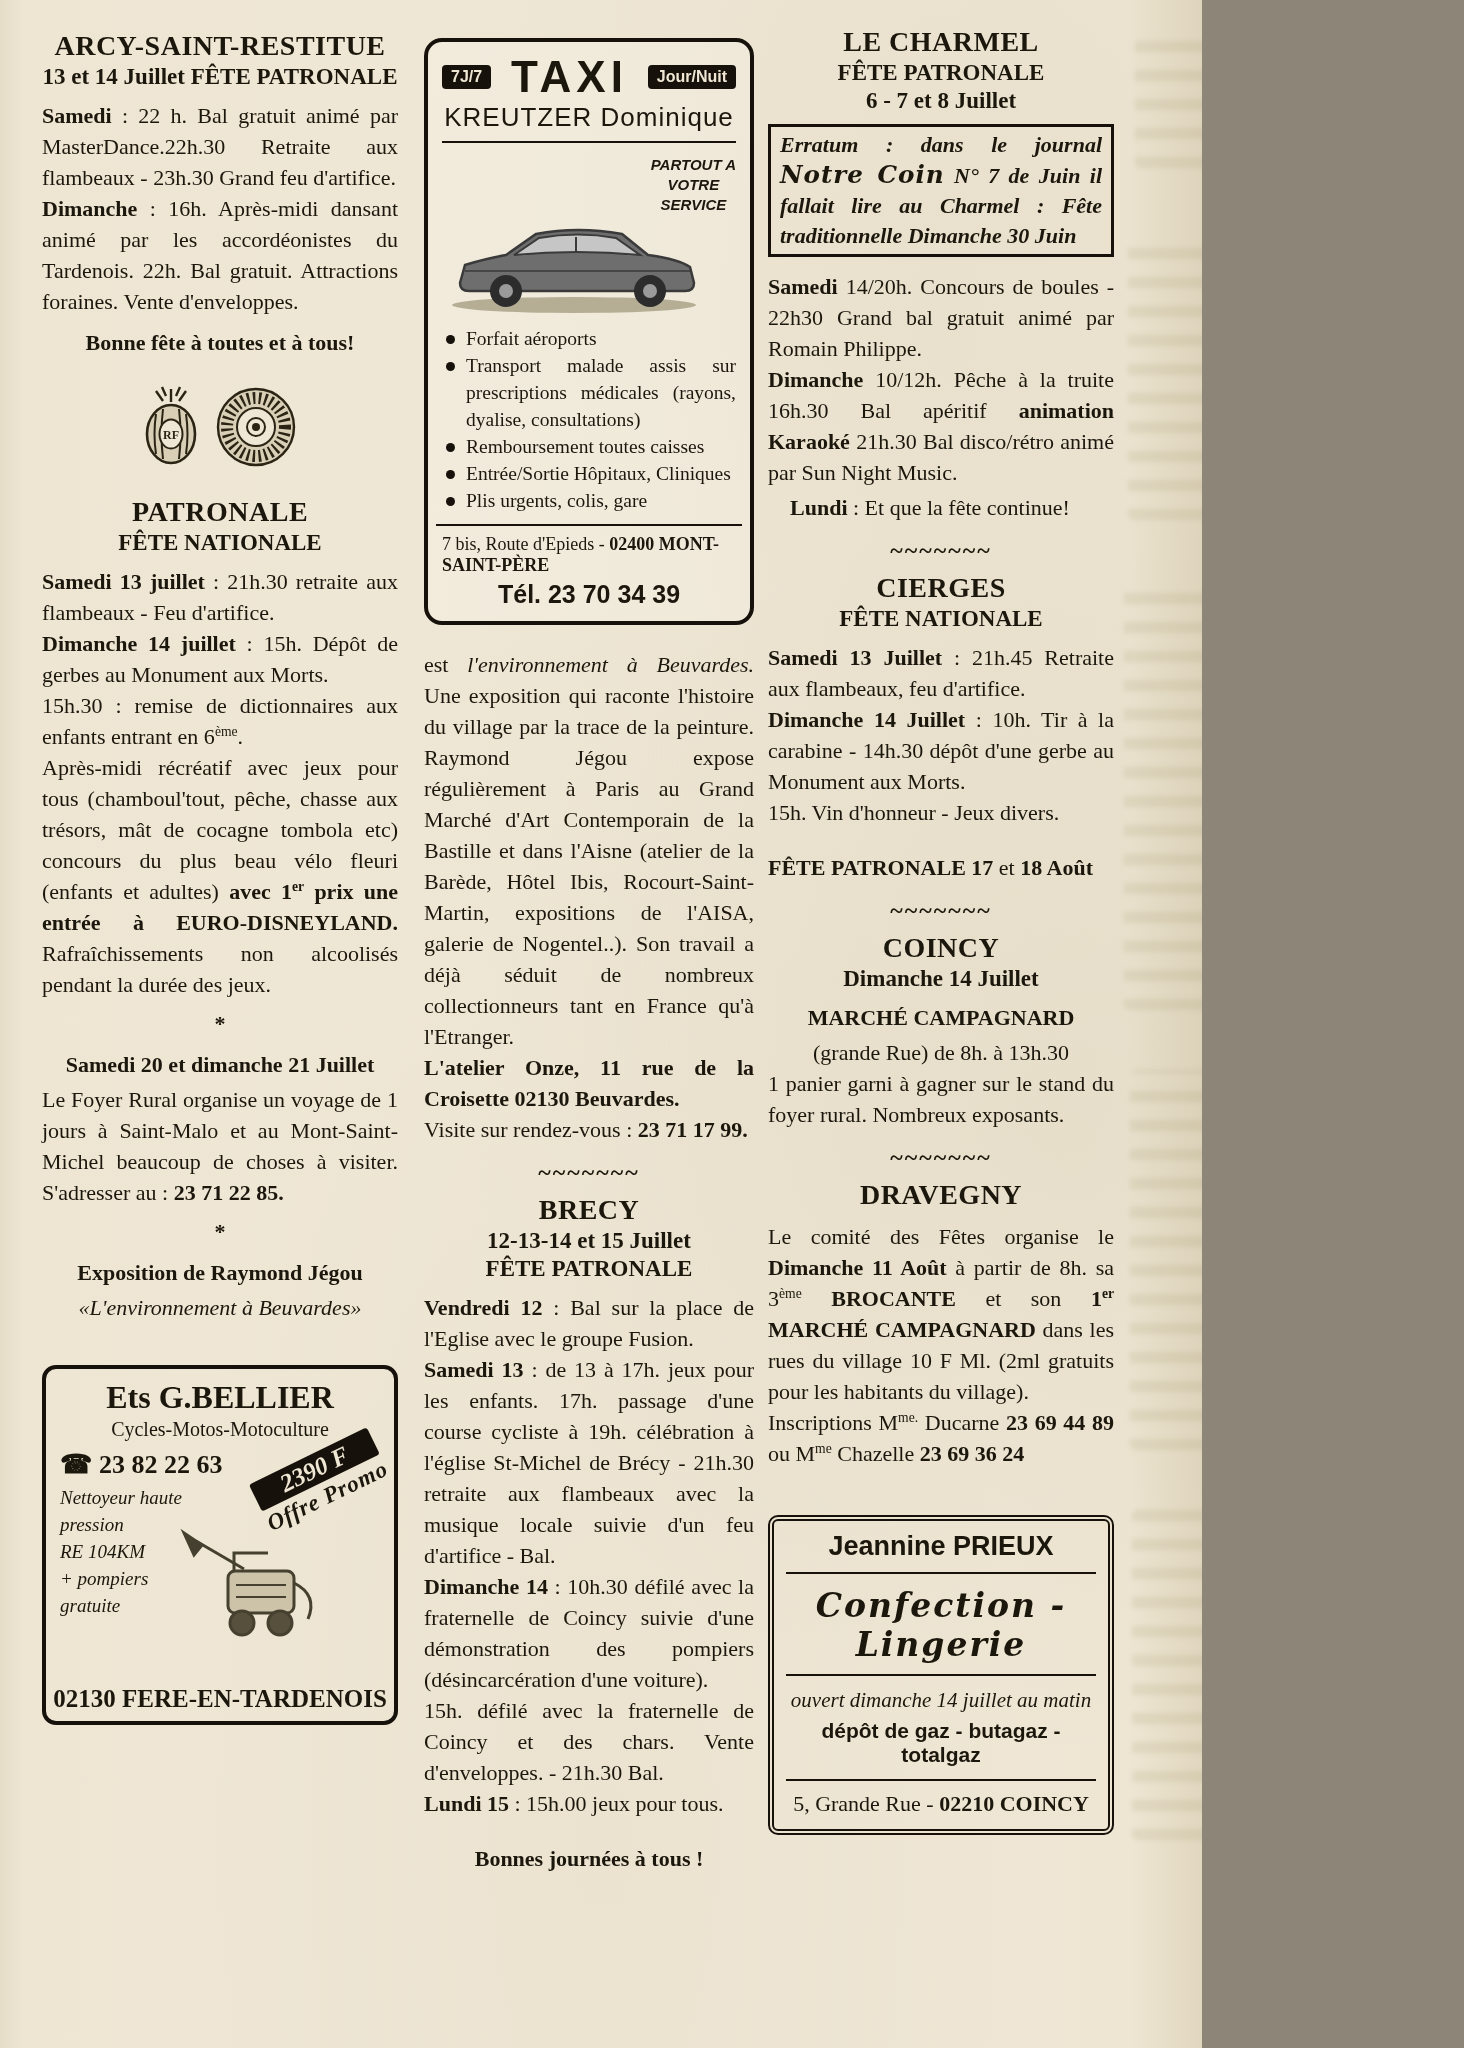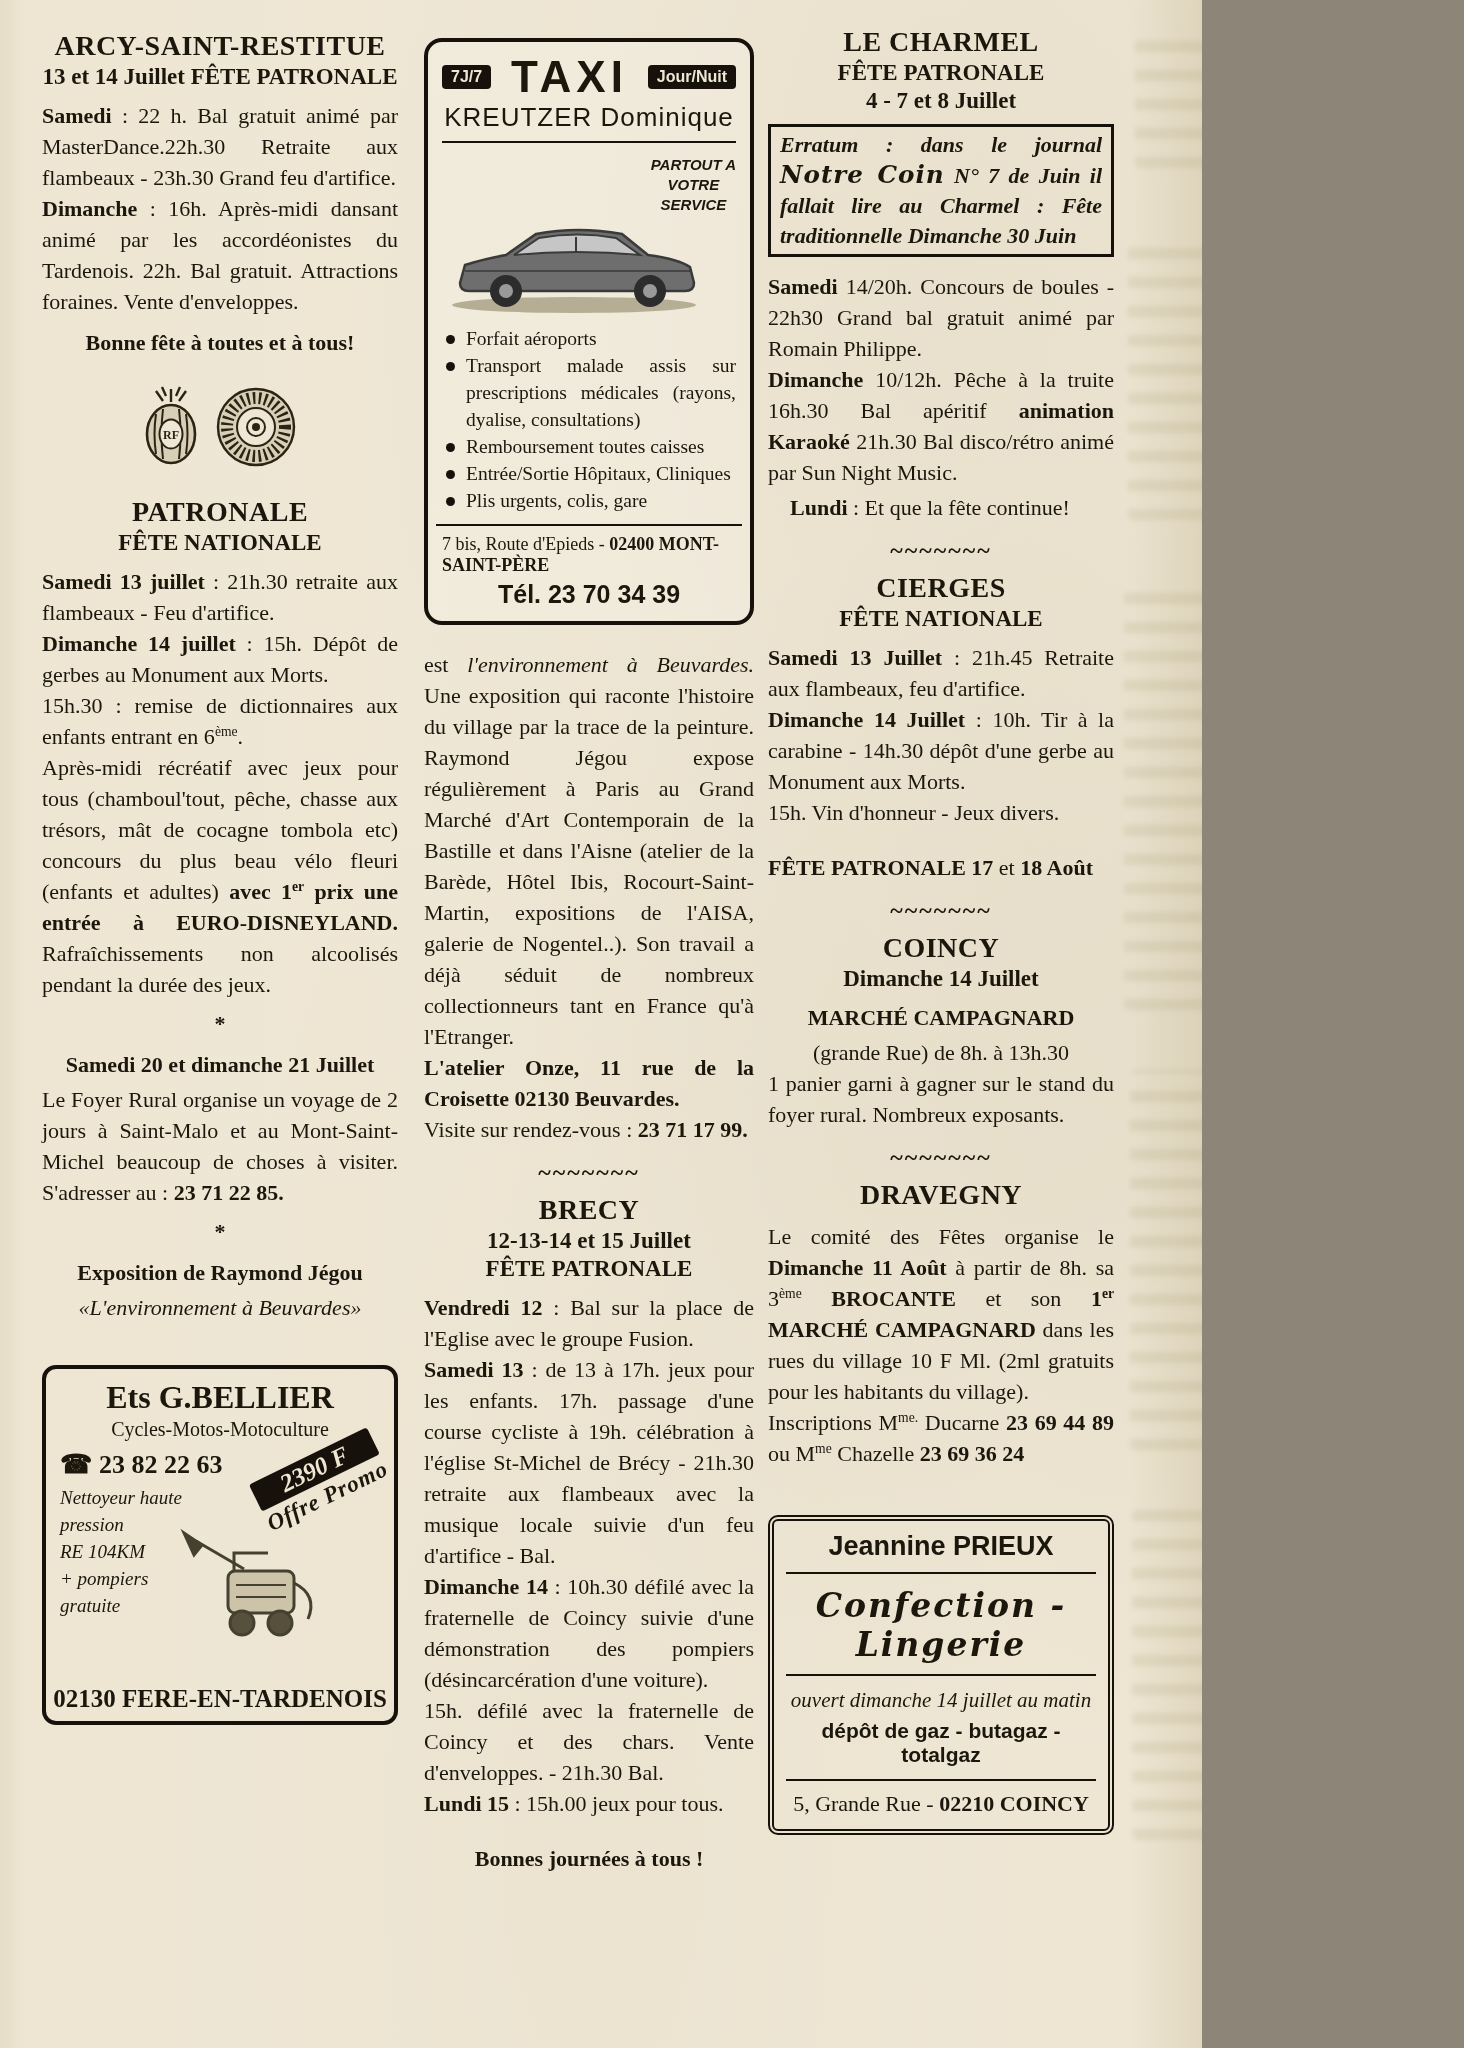--- a/index.html
+++ b/index.html
@@ -132,21 +132,21 @@
     <section class="sec sec-beuvardes">
       <h2 class="sec-title">PATRONALE</h2>
       <div class="sec-sub">FÊTE NATIONALE</div>
       <div class="paras">
           <p class="p-body"><span class="seg-b">Samedi 13 juillet</span><span class="seg-n">  : 21h.30 retraite aux flambeaux - Feu d'artifice.</span></p>
           <p class="p-body"><span class="seg-b">Dimanche 14 juillet</span><span class="seg-n"> : 15h. Dépôt de gerbes au Monument aux Morts.</span></p>
           <p class="p-body"><span class="seg-n">15h.30 : remise de dictionnaires aux enfants entrant en 6</span><span class="seg-sup">ème</span><span class="seg-n">.</span></p>
           <p class="p-body"><span class="seg-n">Après-midi récréatif avec jeux pour tous (chamboul'tout, pêche, chasse aux trésors, mât de cocagne tombola etc) concours du plus beau vélo fleuri (enfants et adultes) </span><span class="seg-b">avec 1</span><span class="seg-bsup">er</span><span class="seg-b"> prix une entrée à EURO-DISNEYLAND.</span><span class="seg-n"> Rafraîchissements non alcoolisés pendant la durée des jeux.</span></p>
           <p class="p-star"><span class="seg-n">*</span></p>
           <p class="p-center-bold"><span class="seg-b">Samedi 20 et dimanche 21 Juillet</span></p>
-          <p class="p-body"><span class="seg-n">Le Foyer Rural organise un voyage de 2 jours à Saint-Malo et au Mont-Saint-Michel beaucoup de choses à visiter. S'adresser au : </span><span class="seg-b">23 71 22 85.</span></p>
+          <p class="p-body"><span class="seg-n">Le Foyer Rural organise un voyage de 1 jours à Saint-Malo et au Mont-Saint-Michel beaucoup de choses à visiter. S'adresser au : </span><span class="seg-b">23 71 22 85.</span></p>
           <p class="p-star"><span class="seg-n">*</span></p>
           <p class="p-center-bold"><span class="seg-b">Exposition de Raymond Jégou</span></p>
           <p class="p-center-italic"><span class="seg-i">«L'environnement à Beuvardes»</span></p>
         </div>
     </section>
 
     <div class="bellier-ad">
       <div class="bellier-name">Ets G.BELLIER</div>
       <div class="bellier-line2">Cycles-Motos-Motoculture</div>
       <div class="bellier-phone">
@@ -243,21 +243,21 @@
           <p class="p-center-bold p-gap-top"><span class="seg-b">Bonnes journées à tous !</span></p>
         </div>
     </section>
   </div>
 
   <div class="col col3">
 
     <section class="sec sec-charmel">
       <h2 class="sec-title">LE CHARMEL</h2>
       <div class="sec-sub">FÊTE PATRONALE</div>
-      <div class="sec-sub">4 - 7  et 8 Juillet</div>
+      <div class="sec-sub">6 - 7  et 8 Juillet</div>
       <div class="erratum"><span class="seg-bi">Erratum : dans le journal </span><span class="seg-script">Notre Coin</span><span class="seg-bi"> N° 7 de Juin il fallait lire au Charmel : Fête traditionnelle Dimanche 30 Juin</span></div>
       <div class="paras">
           <p class="p-body"><span class="seg-b">Samedi</span><span class="seg-n">  14/20h. Concours de boules - 22h30 Grand bal gratuit animé par Romain Philippe.</span></p>
           <p class="p-body"><span class="seg-b">Dimanche</span><span class="seg-n">  10/12h.  Pêche à la truite 16h.30  Bal  apéritif  </span><span class="seg-b">animation Karaoké</span><span class="seg-n">  21h.30  Bal  disco/rétro animé par Sun Night Music.</span></p>
           <p class="p-body p-indent"><span class="seg-b">Lundi</span><span class="seg-n"> :  Et que la fête continue!</span></p>
         </div>
     </section>
 
     <div class="squiggle">~~~~~~~</div>
 

